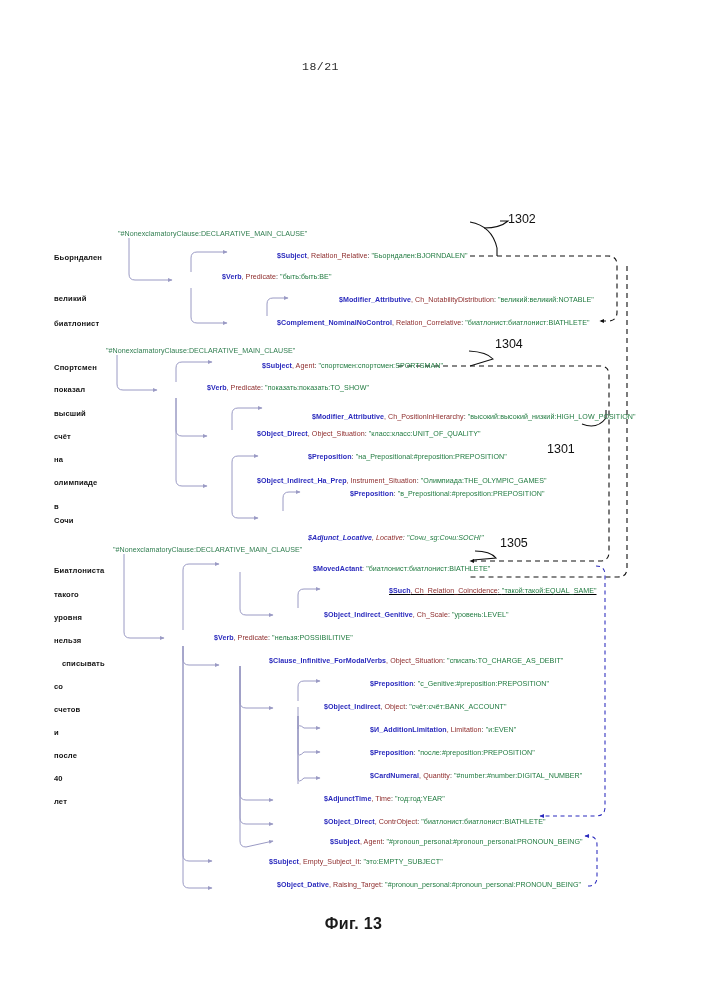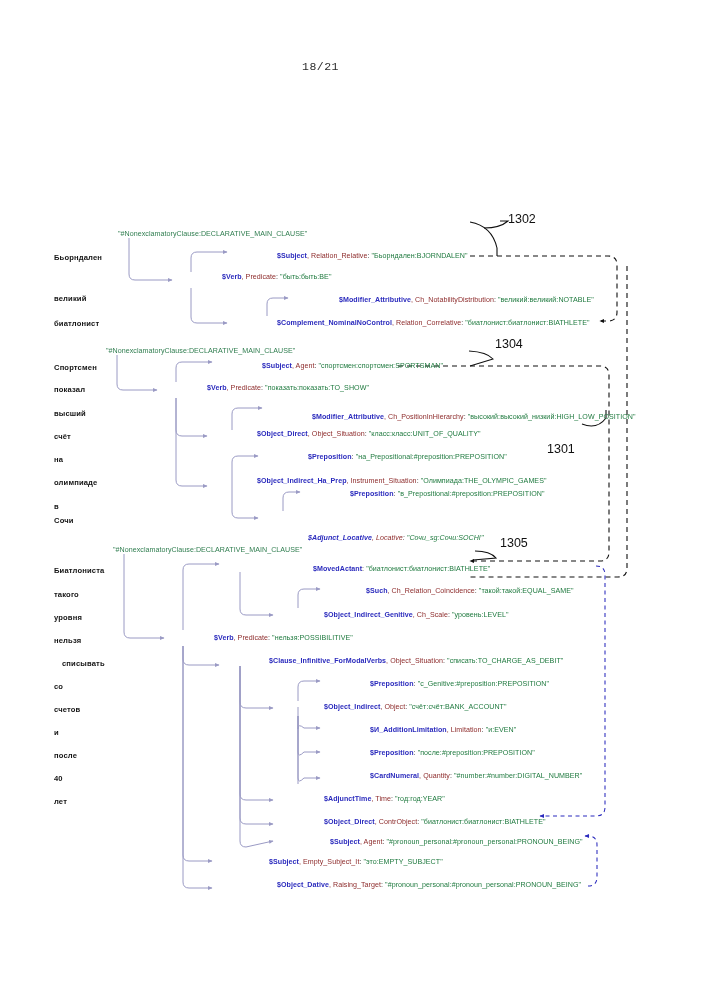--- a/index.html
+++ b/index.html
@@ -191,21 +191,21 @@
   <div class="node" style="left:313px;top:490px;">
     <span class="slot">$Preposition</span><span class="role"></span><span class="punct">: </span><span class="lex">"в_Prepositional:#preposition:PREPOSITION"</span>
   </div>
   <div class="node" style="left:271px;top:534px;font-style:italic;">
     <span class="slot">$Adjunct_Locative</span><span class="role">, Locative</span><span class="punct">: </span><span class="lex">"Сочи_sg:Сочи:SOCHI"</span>
   </div>
 
   <div class="node" style="left:232px;top:565px;margin-left:44px;">
     <span class="slot">$MovedActant</span><span class="role"></span><span class="punct">: </span><span class="lex">"биатлонист:биатлонист:BIATHLETE"</span>
   </div>
-  <div class="node" style="left:329px;top:587px;">
+  <div class="node" style="left:352px;top:587px;text-decoration:underline;">
     <span class="slot">$Such</span><span class="role">, Ch_Relation_Coincidence</span><span class="punct">: </span><span class="lex">"такой:такой:EQUAL_SAME"</span>
   </div>
   <div class="node" style="left:287px;top:611px;">
     <span class="slot">$Object_Indirect_Genitive</span><span class="role">, Ch_Scale</span><span class="punct">: </span><span class="lex">"уровень:LEVEL"</span>
   </div>
   <div class="node" style="left:177px;top:634px;">
     <span class="slot">$Verb</span><span class="role">, Predicate</span><span class="punct">: </span><span class="lex">"нельзя:POSSIBILITIVE"</span>
   </div>
   <div class="node" style="left:232px;top:657px;">
     <span class="slot">$Clause_Infinitive_ForModalVerbs</span><span class="role">, Object_Situation</span><span class="punct">: </span><span class="lex">"списать:TO_CHARGE_AS_DEBIT"</span>
@@ -239,14 +239,15 @@
   </div>
   <div class="node" style="left:240px;top:881px;">
     <span class="slot">$Object_Dative</span><span class="role">, Raising_Target</span><span class="punct">: </span><span class="lex">"#pronoun_personal:#pronoun_personal:PRONOUN_BEING"</span>
   </div>
 
   <div class="ref" style="left:508px;top:212px;">1302</div>
   <div class="ref" style="left:495px;top:337px;">1304</div>
   <div class="ref" style="left:547px;top:442px;">1301</div>
   <div class="ref" style="left:500px;top:536px;">1305</div>
 
+  <div class="fig-caption">Фиг. 13</div>
 
 </div>
 
 </body></html>

